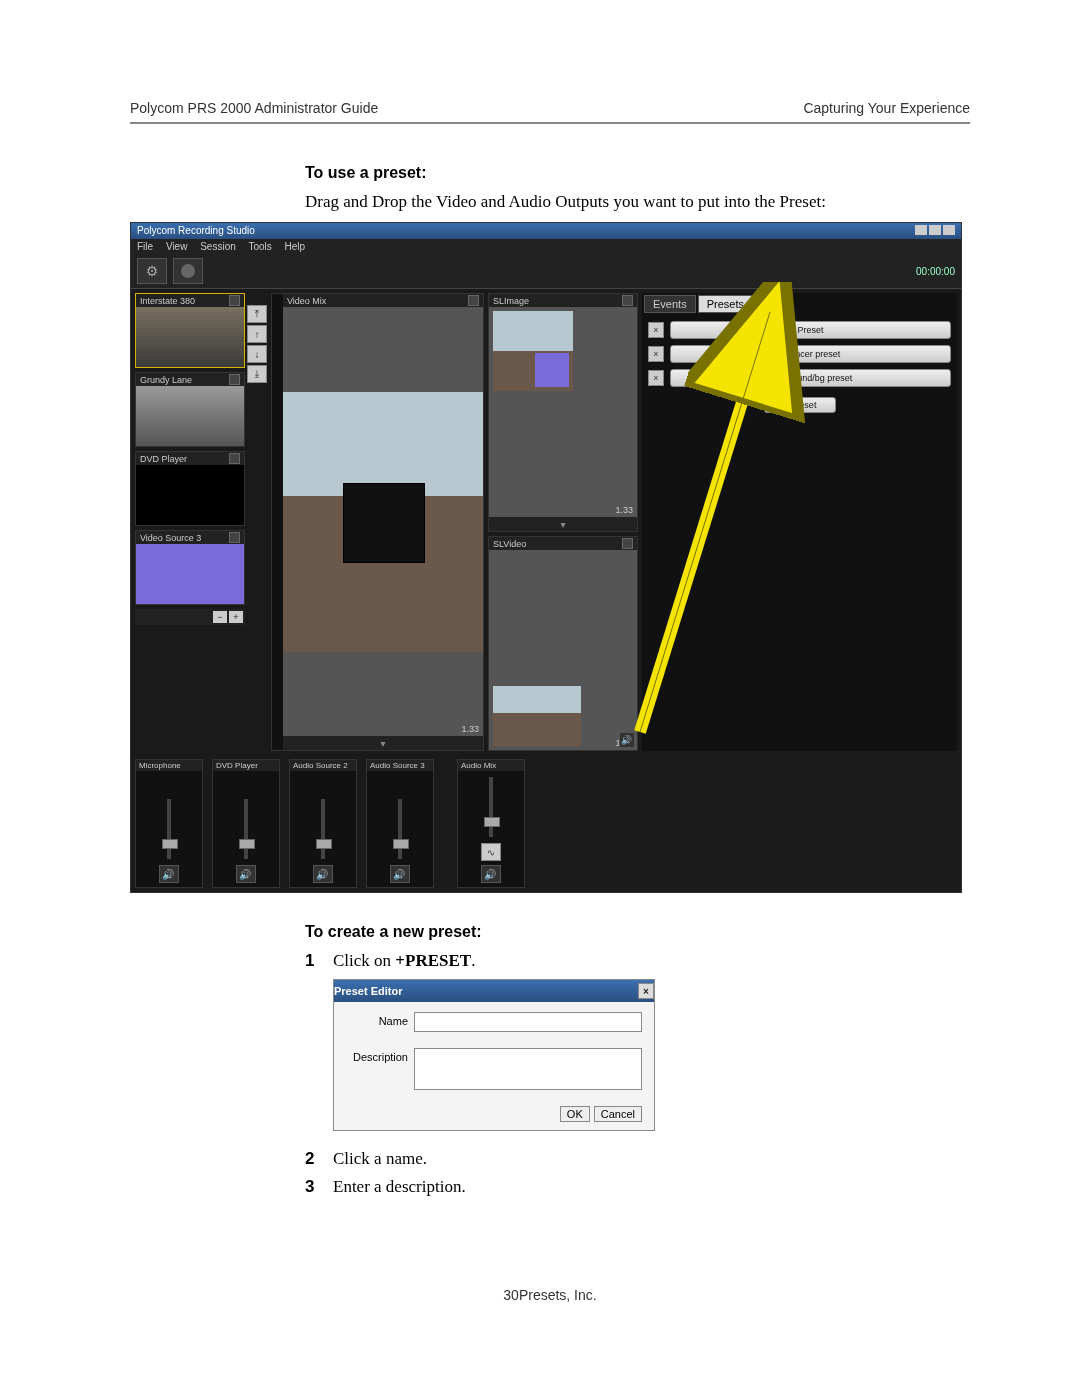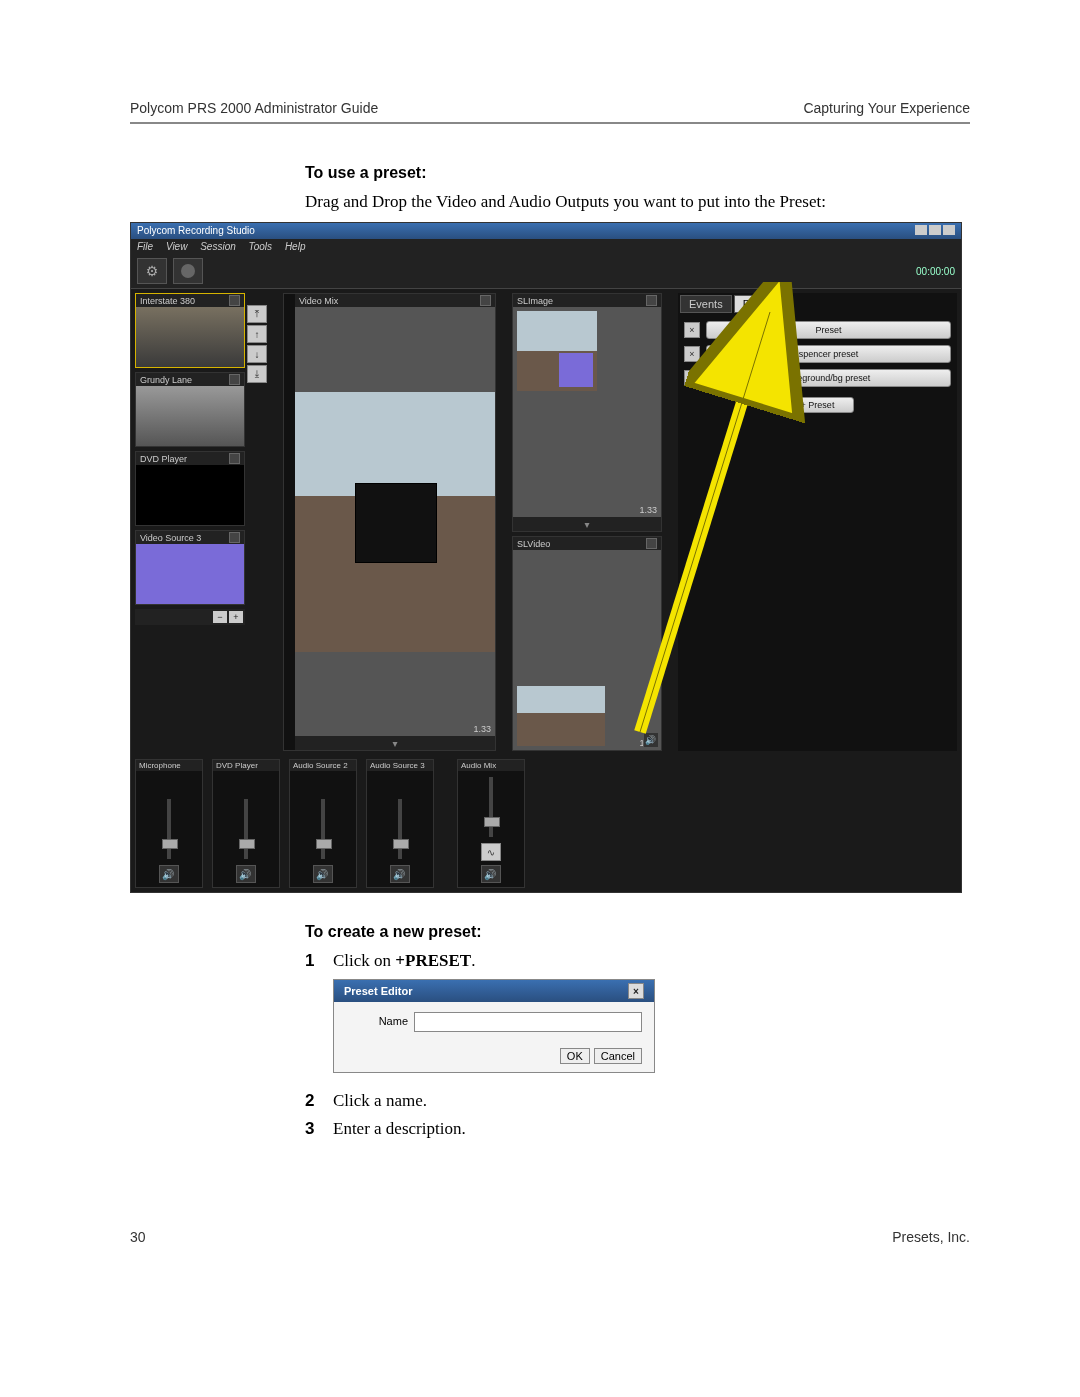--- a/index.html
+++ b/index.html
@@ -58,40 +58,40 @@
   }
   .titlebar .win-btns span{
     display:inline-block;width:12px;height:10px;background:#ccc;margin-left:2px;
   }
   .menubar {
     background:#222;
     font-size:10px;
     padding:2px 6px;
     color:#ccc;
   }
-  .menubar span{margin-right:10px;font-style:italic;}
+  .menubar span{margin-right:10px;}
   .toolbar {
     background:#222;
     border-bottom:1px solid #444;
     padding:4px 6px;
     display:flex;
     justify-content:space-between;
     align-items:center;
   }
   .toolbar-left{display:flex;gap:6px;}
   .tool-btn{
     width:28px;height:24px;background:#333;border:1px solid #555;display:flex;align-items:center;justify-content:center;font-size:14px;color:#aaa;
   }
   .gear::before{content:"⚙";}
   .circle-rec{width:14px;height:14px;border-radius:50%;background:#666;}
   .tc{font-size:10px;color:#9fc;}
   .workspace{
     display:flex;
     padding:4px;
-    gap:16px;
+    gap:4px;
     background:#1a1a1a;
   }
   .panel{
     background:#111;border:1px solid #333;display:flex;flex-direction:column;
   }
   .panel-header{
     font-size:9px;background:#222;color:#ccc;padding:1px 4px;display:flex;justify-content:space-between;align-items:center;
   }
   .panel-header .sq{width:9px;height:9px;background:#444;border:1px solid #666;}
   .col-sources{width:110px;display:flex;flex-direction:column;gap:4px;}
@@ -185,34 +185,34 @@
     margin-left:203px;
     margin-top:6px;
     margin-bottom:18px;
     width:320px;
     border:1px solid #888;
     font-family: Arial,Helvetica,sans-serif;
   }
   .dlg-title{
     background:linear-gradient(#3a6fb0,#2a4f80);
     color:#fff;font-size:11px;font-weight:bold;
-    padding:3px 10px;display:flex;justify-content:space-between;align-items:center;
+    padding:3px 0;display:flex;justify-content:space-between;align-items:center;
   }
   .dlg-x{width:14px;height:14px;background:#ddd;color:#222;font-size:10px;font-weight:bold;display:flex;align-items:center;justify-content:center;border:1px solid #888;}
   .dlg-body{
     background:#f4f4f4;padding:10px 12px 8px 12px;font-size:12px;
   }
   .frow{display:flex;align-items:flex-start;margin-bottom:16px;}
   .flabel{width:62px;text-align:right;padding-right:6px;font-size:11px;padding-top:3px;}
   .finput{flex:1;height:18px;border:1px solid #888;background:#fff;}
   .ftextarea{flex:1;height:40px;border:1px solid #888;background:#fff;}
   .dlg-btns{display:flex;justify-content:flex-end;gap:4px;margin-top:6px;}
   .dlg-btn{font-size:11px;border:1px solid #888;background:#eee;padding:1px 6px;}
   .footer-bar{
-    display:flex;justify-content:space-between;
+    display:flex;justify-content:center;
     font-family: Arial,Helvetica,sans-serif;
     font-size:14px;color:#333;
     margin-top:90px;
   }
 </style>
 </head>
 <body>
 
 <div class="page">
 
@@ -434,20 +434,24 @@
   <div class="dialog-fig">
     <div class="dlg-title">
       <span>Preset Editor</span>
       <span class="dlg-x">×</span>
     </div>
     <div class="dlg-body">
       <div class="frow">
         <div class="flabel">Name</div>
         <div class="finput"></div>
       </div>
+      <div class="frow">
+        <div class="flabel">Description</div>
+        <div class="ftextarea"></div>
+      </div>
       <div class="dlg-btns">
         <div class="dlg-btn">OK</div>
         <div class="dlg-btn">Cancel</div>
       </div>
     </div>
   </div>
 
   <div class="numbered-list">
     <div class="num-item">
       <span class="n">2</span>

